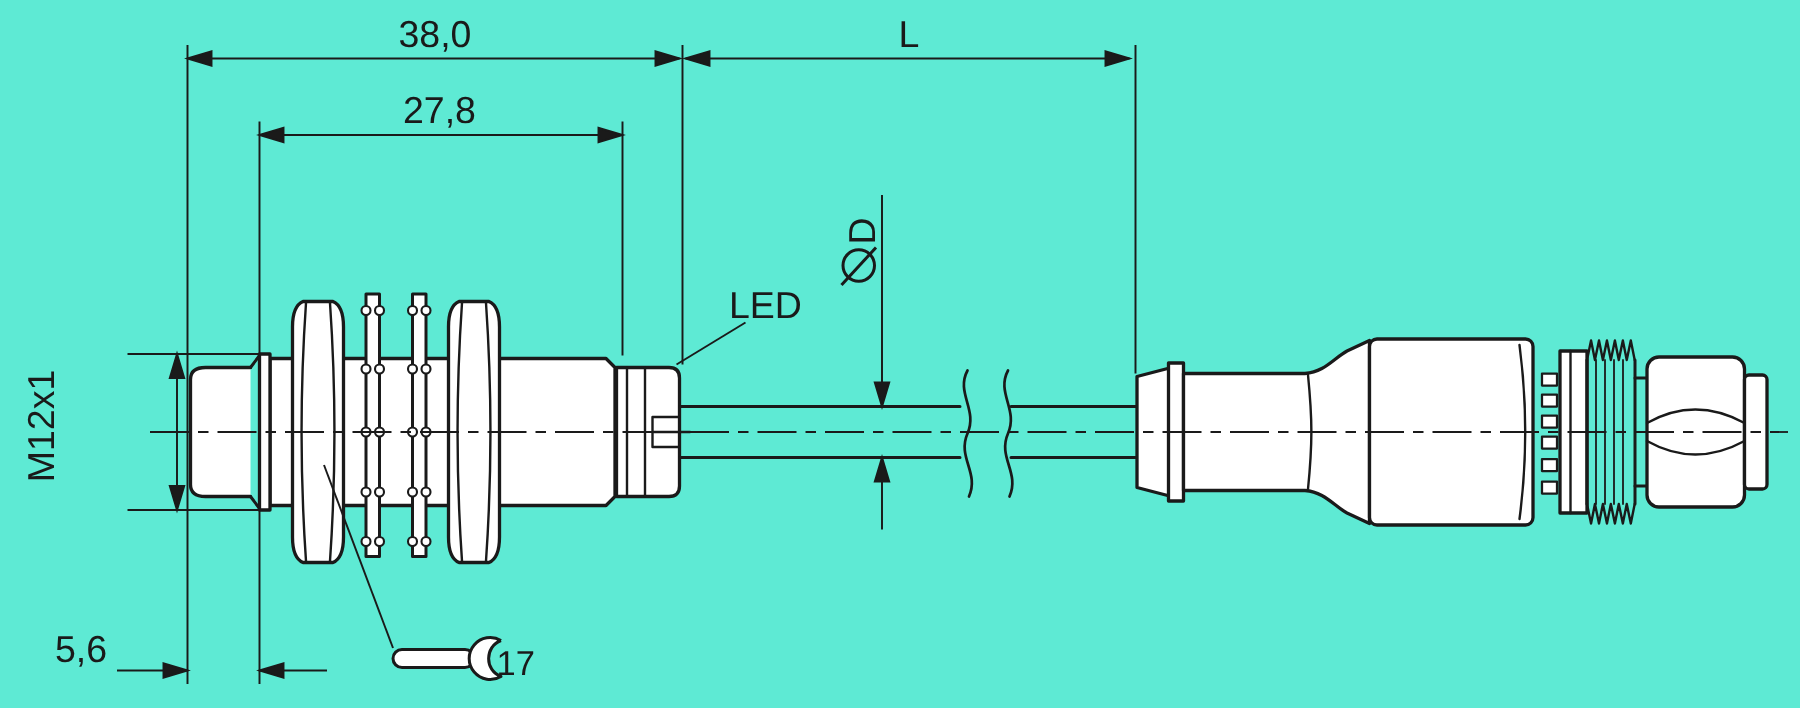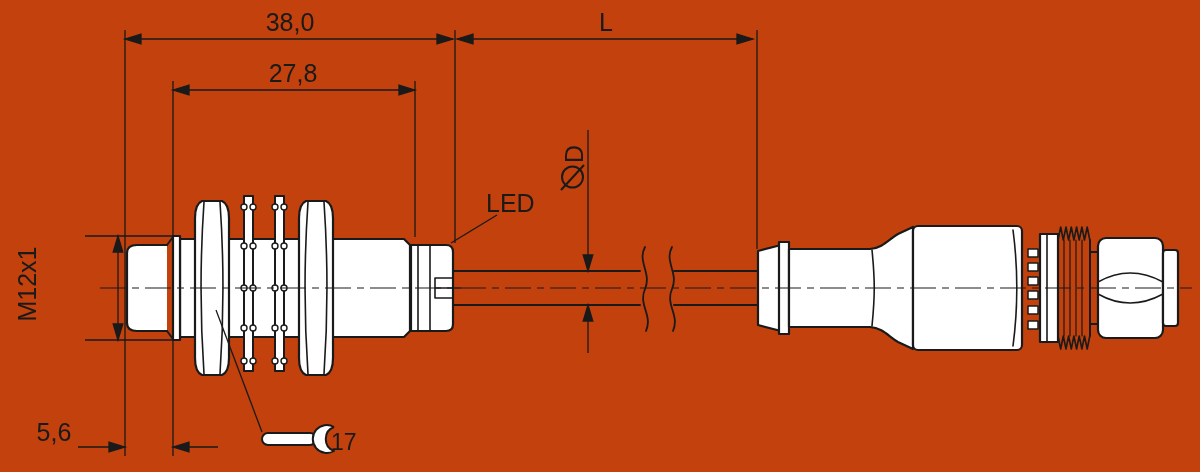--- a/index.html
+++ b/index.html
@@ -1,16 +1,16 @@
 <!DOCTYPE html>
 <html><head>
 <meta charset="utf-8">
 <style>
   html,body{margin:0;padding:0;background:#ffffff;}
-  .canvas{position:relative;width:1200px;height:472px;background:#c2410c;overflow:hidden;
+  .canvas{position:relative;width:1200px;height:472px;background:#5eead4;overflow:hidden;
           font-family:"Liberation Sans", sans-serif;}
   svg{display:block;}
   text{font-family:"Liberation Sans","DejaVu Sans",sans-serif;fill:#1a1a1a;}
 </style>
 </head>
 <body>
 
 <div class="canvas">
 <svg width="1200" height="472" viewBox="0 0 1200 472">
 

